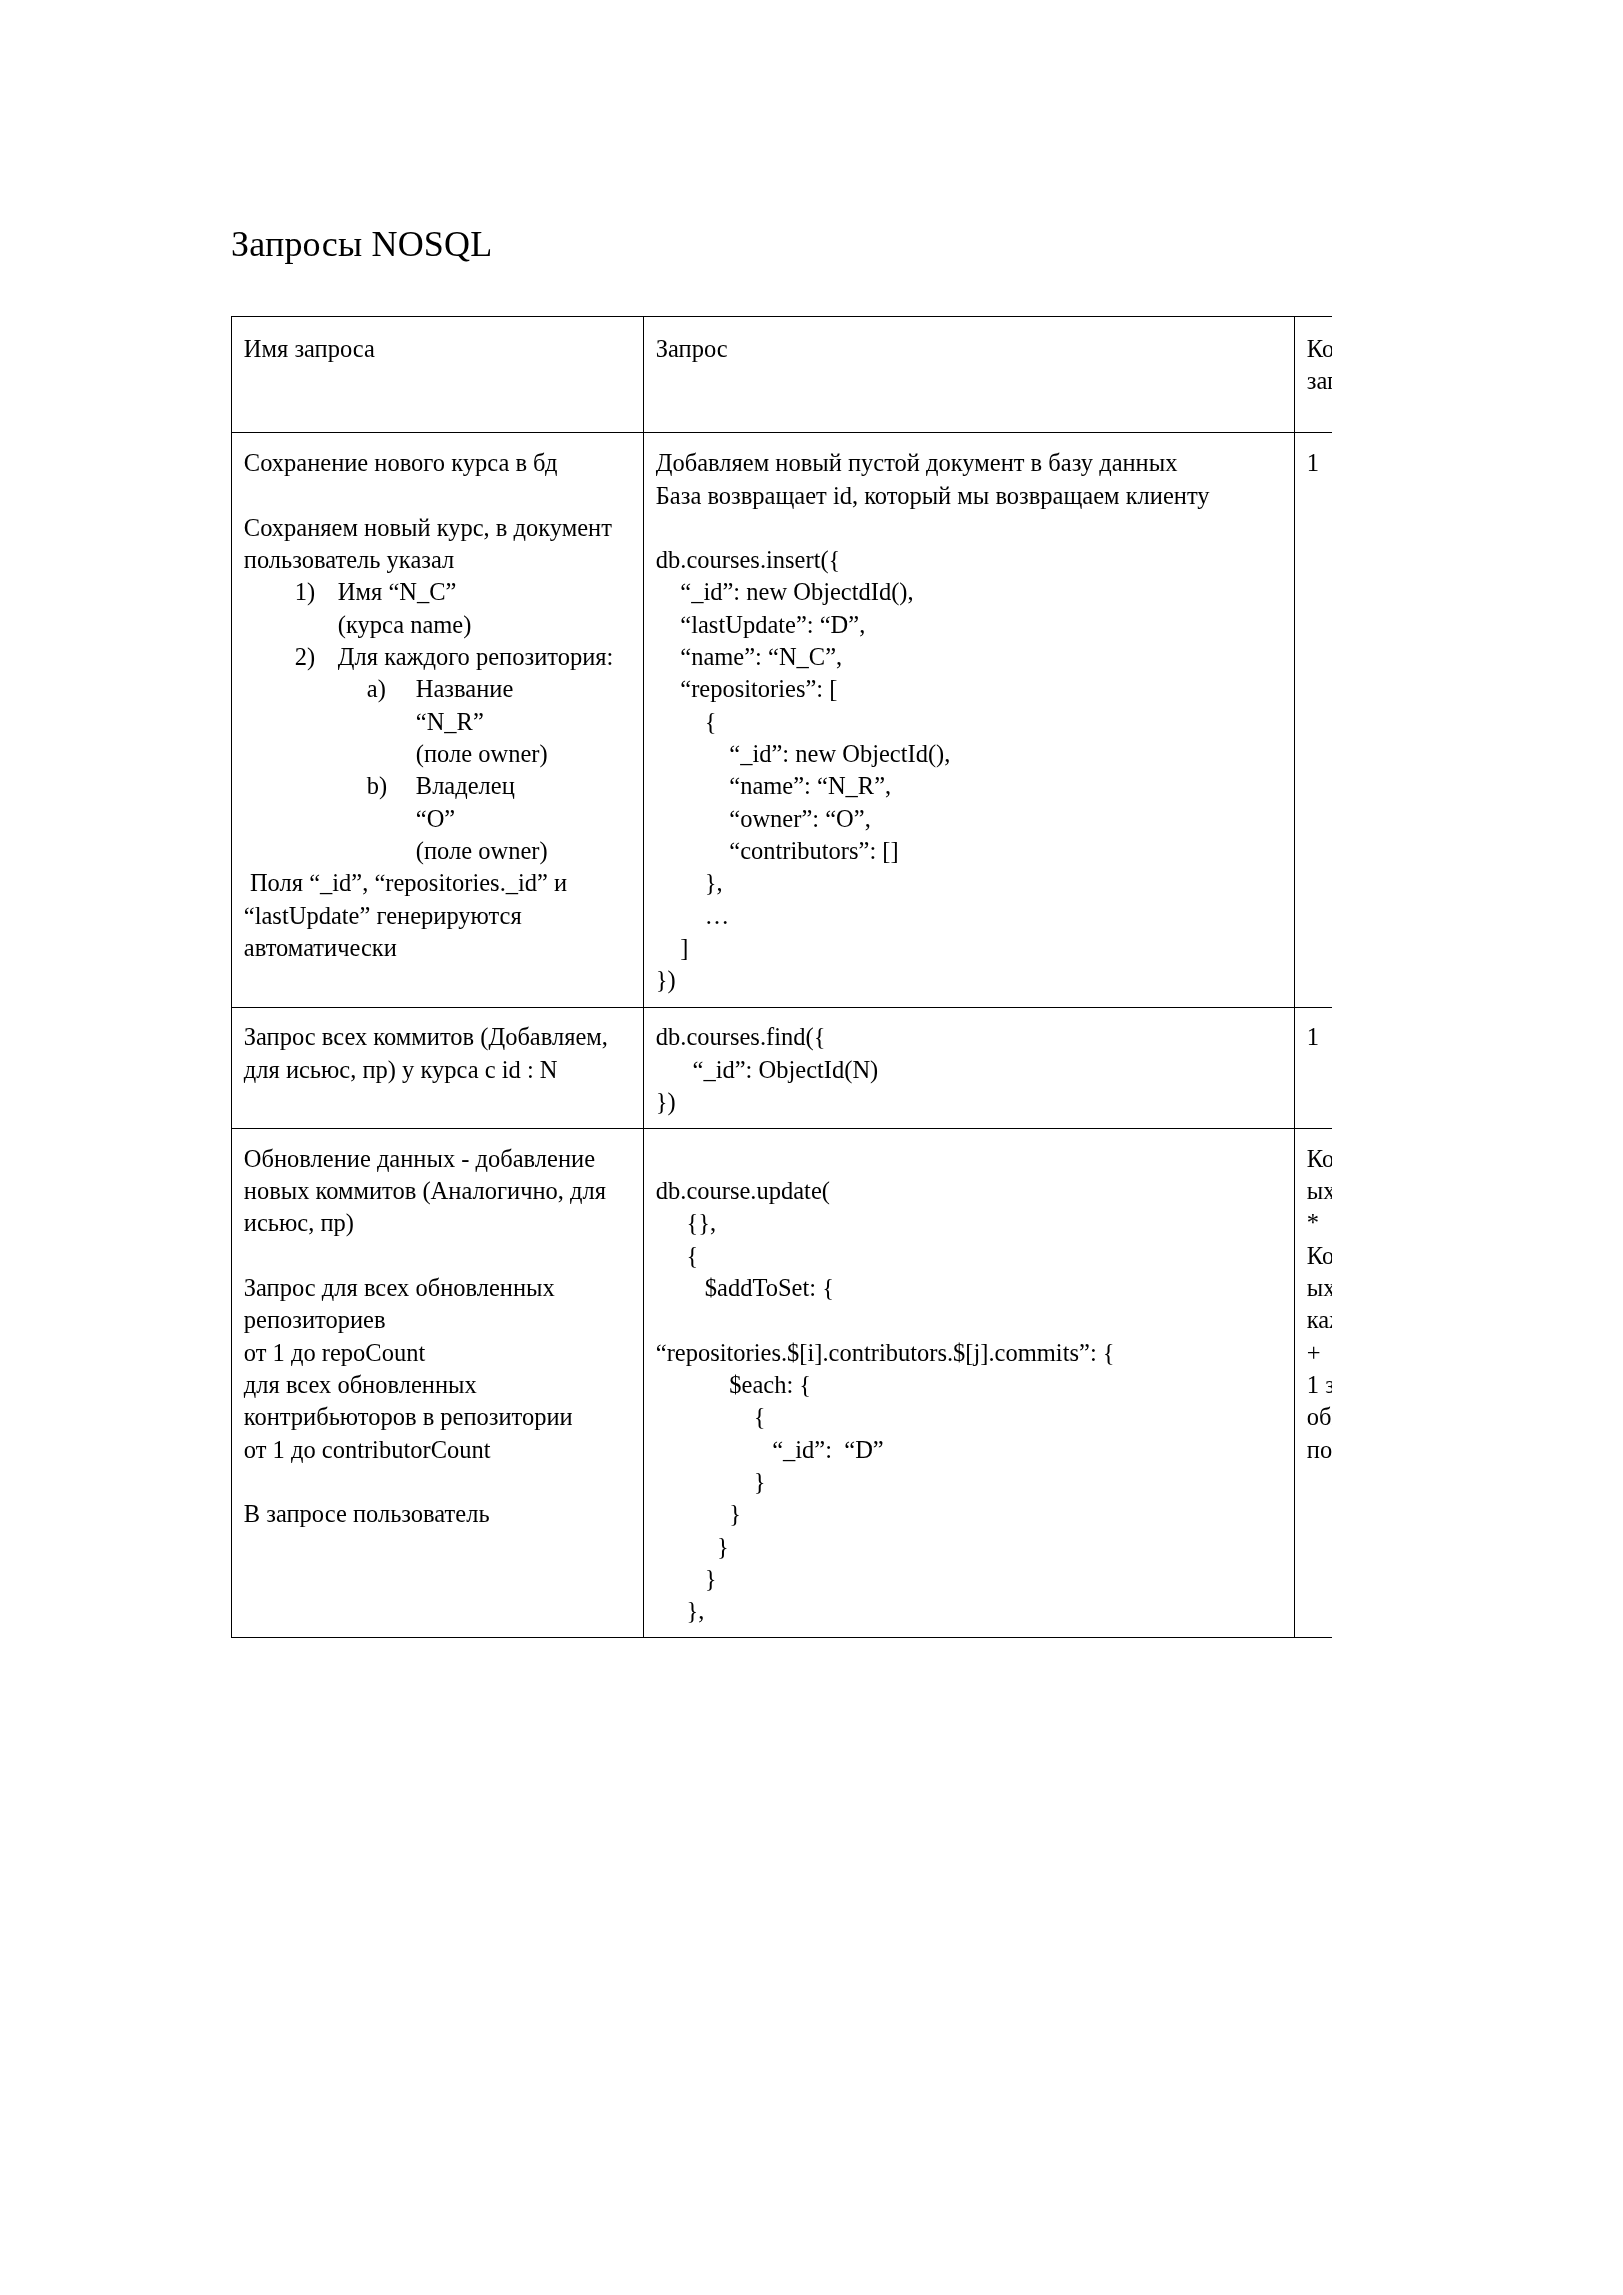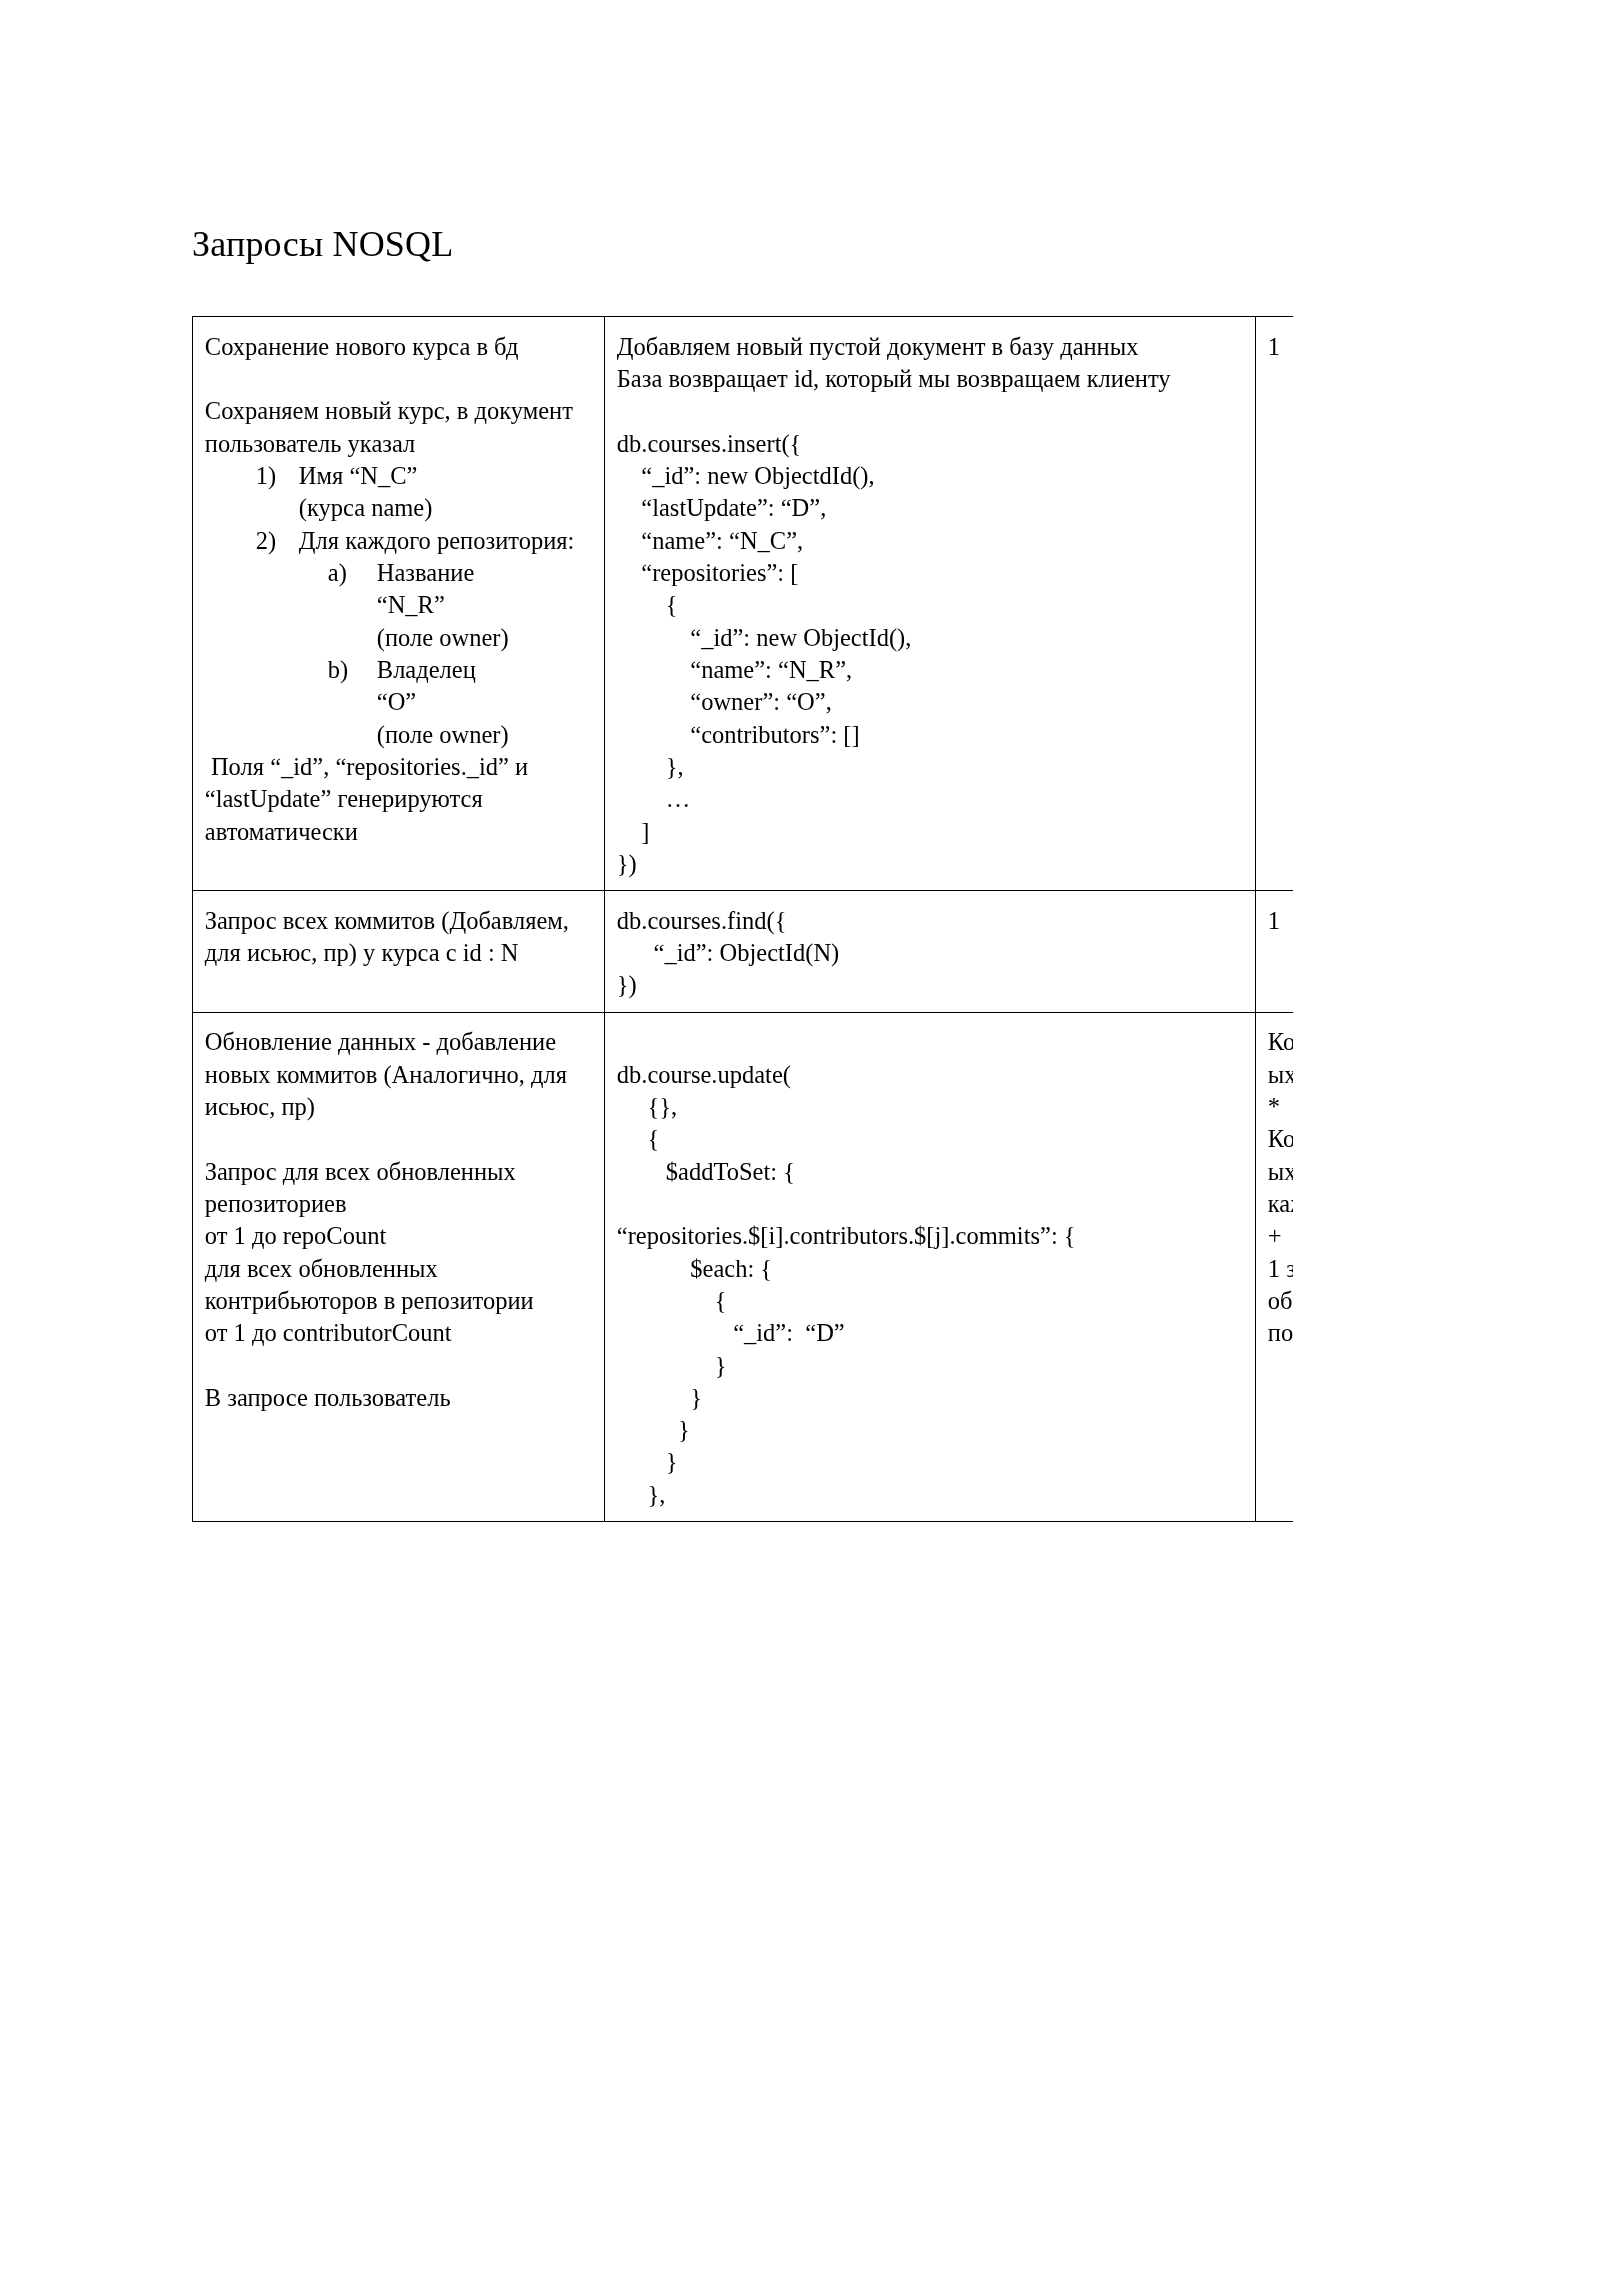--- a/index.html
+++ b/index.html
@@ -15,20 +15,21 @@
     -webkit-font-smoothing: antialiased;
   }
   .page {
     position: relative;
     width: 1293px;
     height: 2296px;
     background: #ffffff;
     box-sizing: border-box;
     padding: 0;
     overflow: hidden;
+    margin-left: 39px;
   }
   .doc-title {
     position: absolute;
     left: 192px;
     top: 223px;
     font-size: 36px;
     line-height: 1.2;
     letter-spacing: 0.2px;
     white-space: nowrap;
   }
@@ -123,20 +124,26 @@
 
   <div class="doc-title">Запросы NOSQL</div>
 
   <table class="qtable">
     <colgroup>
       <col class="c1">
         <col class="c2">
         <col class="c3">
     </colgroup>
     <tbody>
+      <tr class="hdr">
+        <td><span class="hcell">Имя запроса</span></td>
+        <td><span class="hcell">Запрос</span></td>
+        <td><span class="hcell">Количество
+запросов</span></td>
+      </tr>
 
       <tr>
         <td class="pad-bottom-big">
           <span class="cellblock">Сохранение нового курса в бд</span>
           <span class="blank-line"></span>
           <span class="cellblock">Сохраняем новый курс, в документ пользователь указал</span>
           <ul class="olist">
             <li>
               <span class="marker">1)</span>
               <span class="cellblock">Имя “N_C”

